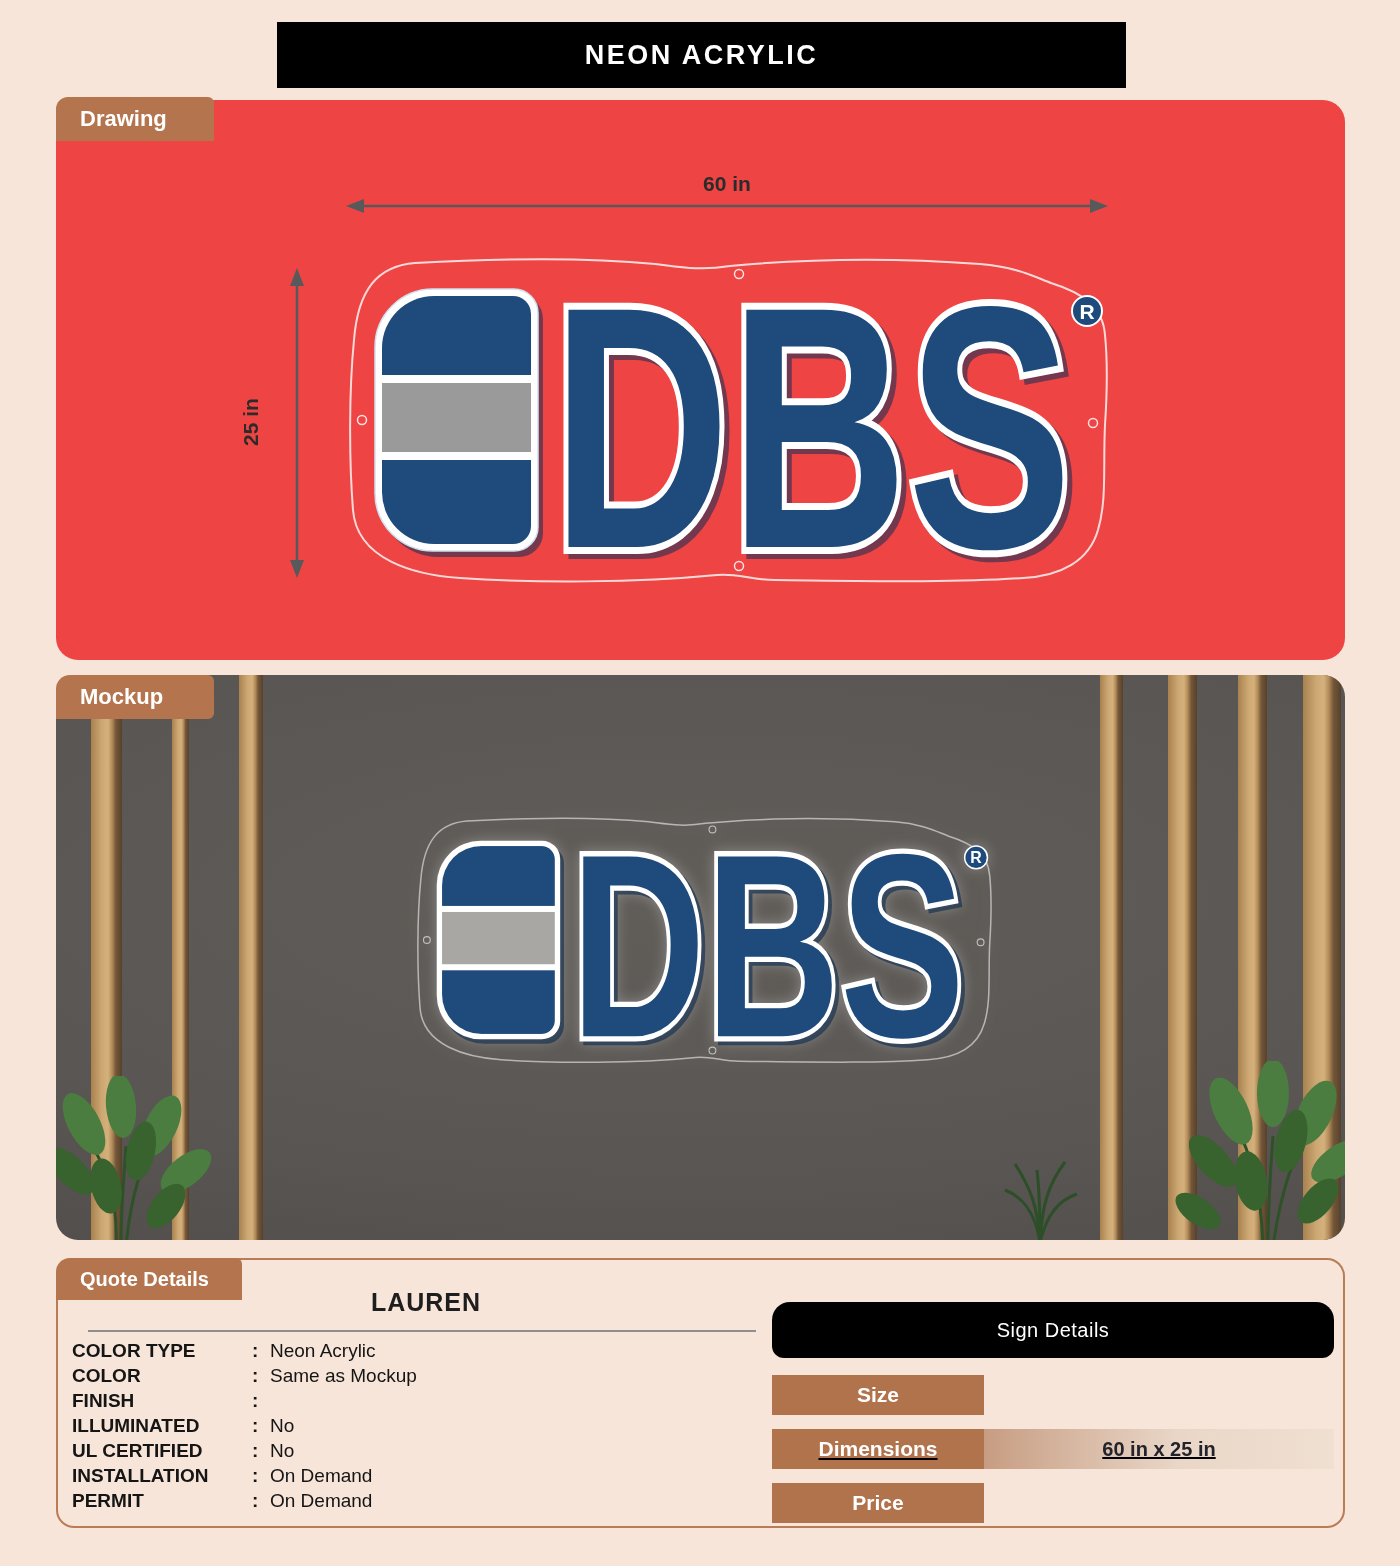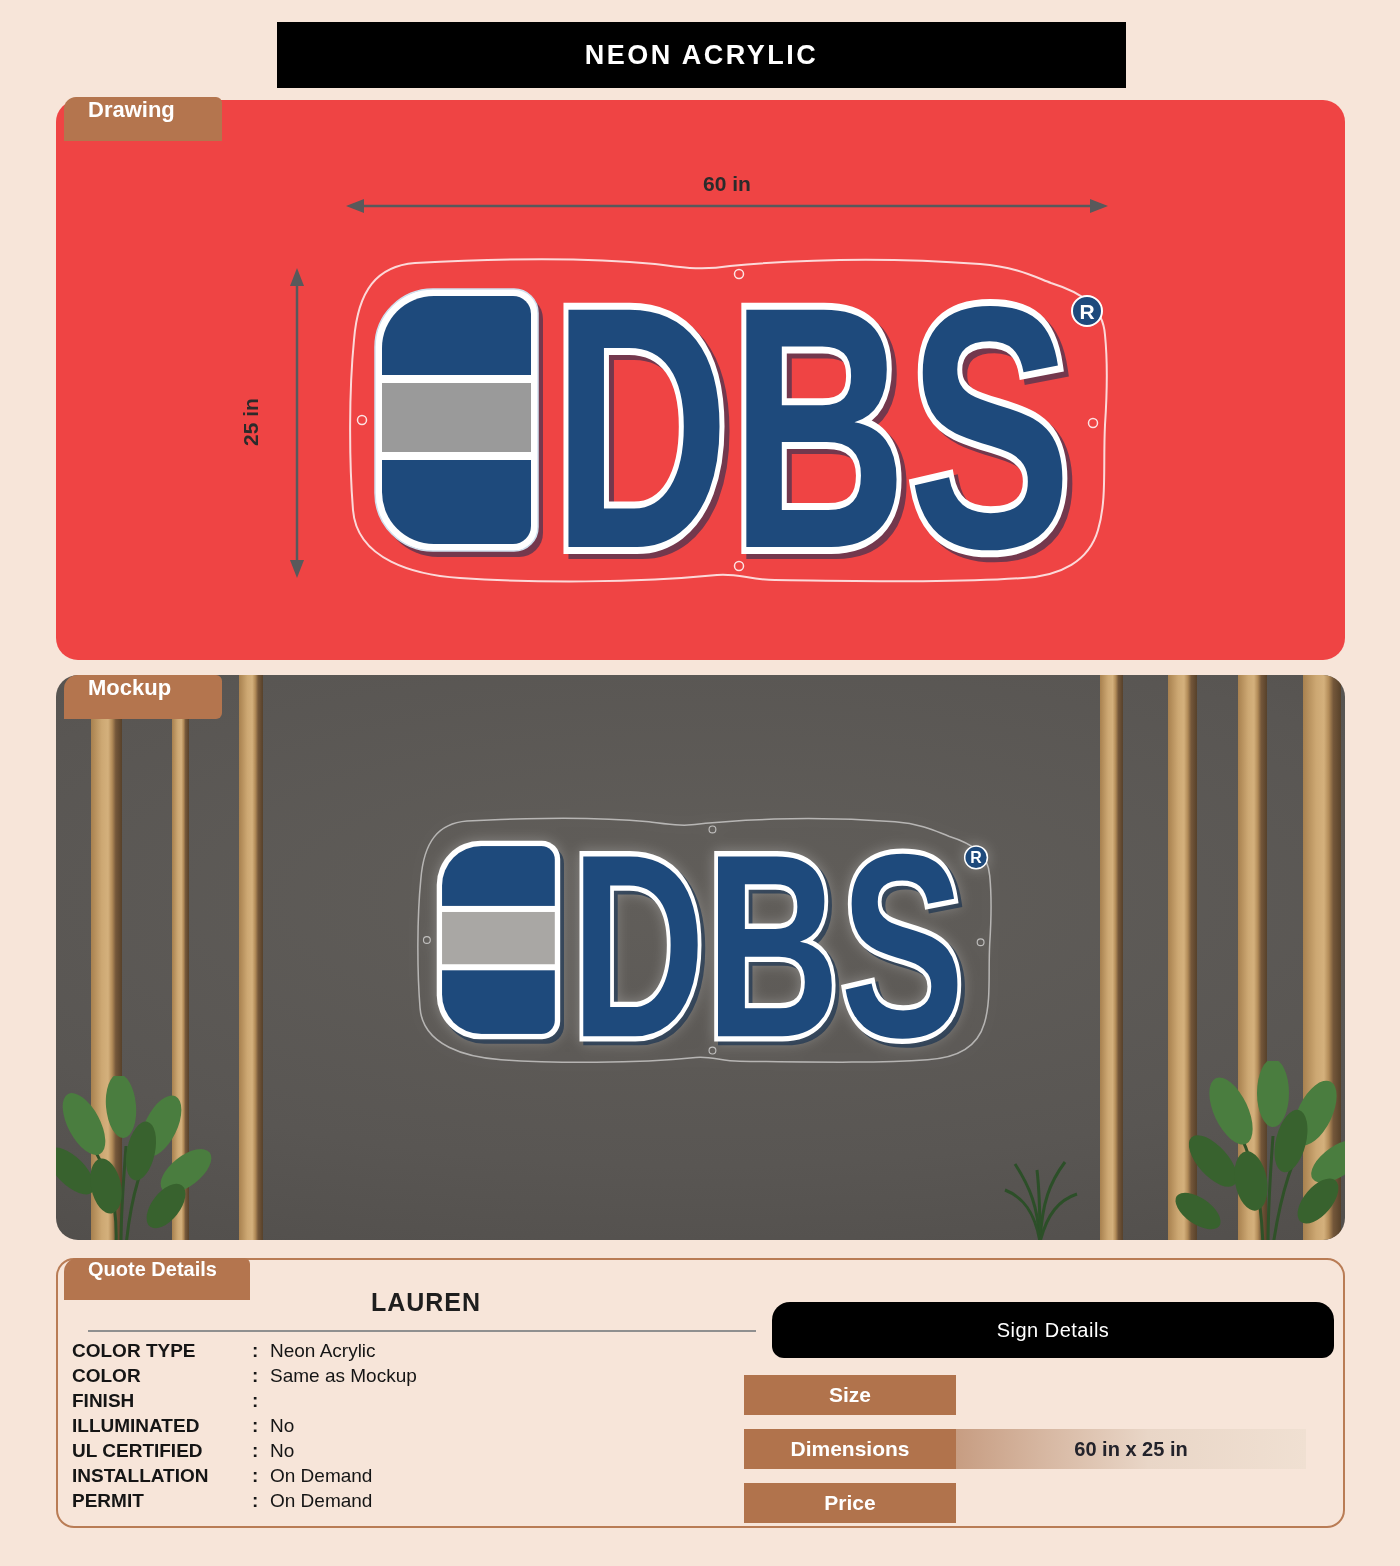--- a/index.html
+++ b/index.html
@@ -17,25 +17,24 @@
     left:277px;top:22px;width:849px;height:66px;
     background:#000;color:#fff;
     display:flex;align-items:center;justify-content:center;
     font-size:27px;font-weight:bold;letter-spacing:2.5px;
   }
 
   
   .tab{
     background:#b4754e;color:#fff;
     font-size:22px;font-weight:bold;
-    display:flex;
+    display:flex;align-items:center;
     padding-left:24px;box-sizing:border-box;
     border-radius:12px 6px 0 0;
     z-index:5;
-    margin-left:8px;
   }
 
   
   .drawing-panel{
     left:56px;top:100px;width:1289px;height:560px;
     background:#ef4444;border-radius:22px;
   }
   .dim-label{
     color:#2b2b2b;font-weight:bold;font-size:21px;text-align:center;
   }
@@ -80,21 +79,21 @@
   .field-row .sep{font-weight:bold;}
 
   
   .sd-header{
     left:772px;top:1302px;width:562px;height:56px;
     background:#000;color:#fff;border-radius:18px 18px 12px 12px;
     display:flex;align-items:center;justify-content:center;
     font-size:20px;font-weight:normal;letter-spacing:0.5px;
   }
   .sd-row{
-    left:744px;width:562px;height:40px;display:flex;
+    left:772px;width:562px;height:40px;display:flex;
   }
   .sd-row .sd-label{
     width:212px;background:#b1734c;color:#fff;
     display:flex;align-items:center;justify-content:center;
     font-size:21px;font-weight:bold;
   }
   .sd-row .sd-value{
     flex:1;background:linear-gradient(90deg,#c79d82 0%,#e9d6c7 55%,#f0e0d2 100%);
     display:flex;align-items:center;justify-content:center;
     font-size:20px;font-weight:bold;color:#23232b;
@@ -301,19 +300,19 @@
     <span class="lbl">PERMIT</span>
     <span class="sep">:</span>
     <span class="val">On Demand</span>
   </div>
 </div>
 
 <div class="abs sd-header">Sign Details</div>
 <div class="abs sd-row" style="top:1375px;">
   <div class="sd-label">Size</div>
 </div>
-<div class="abs sd-row" style="top:1429px;">
+<div class="abs sd-row" style="top:1429px;text-decoration:underline;">
   <div class="sd-label">Dimensions</div>
   <div class="sd-value">60 in x 25 in</div>
 </div>
 <div class="abs sd-row" style="top:1483px;">
   <div class="sd-label">Price</div>
 </div>
 
 </body></html>

